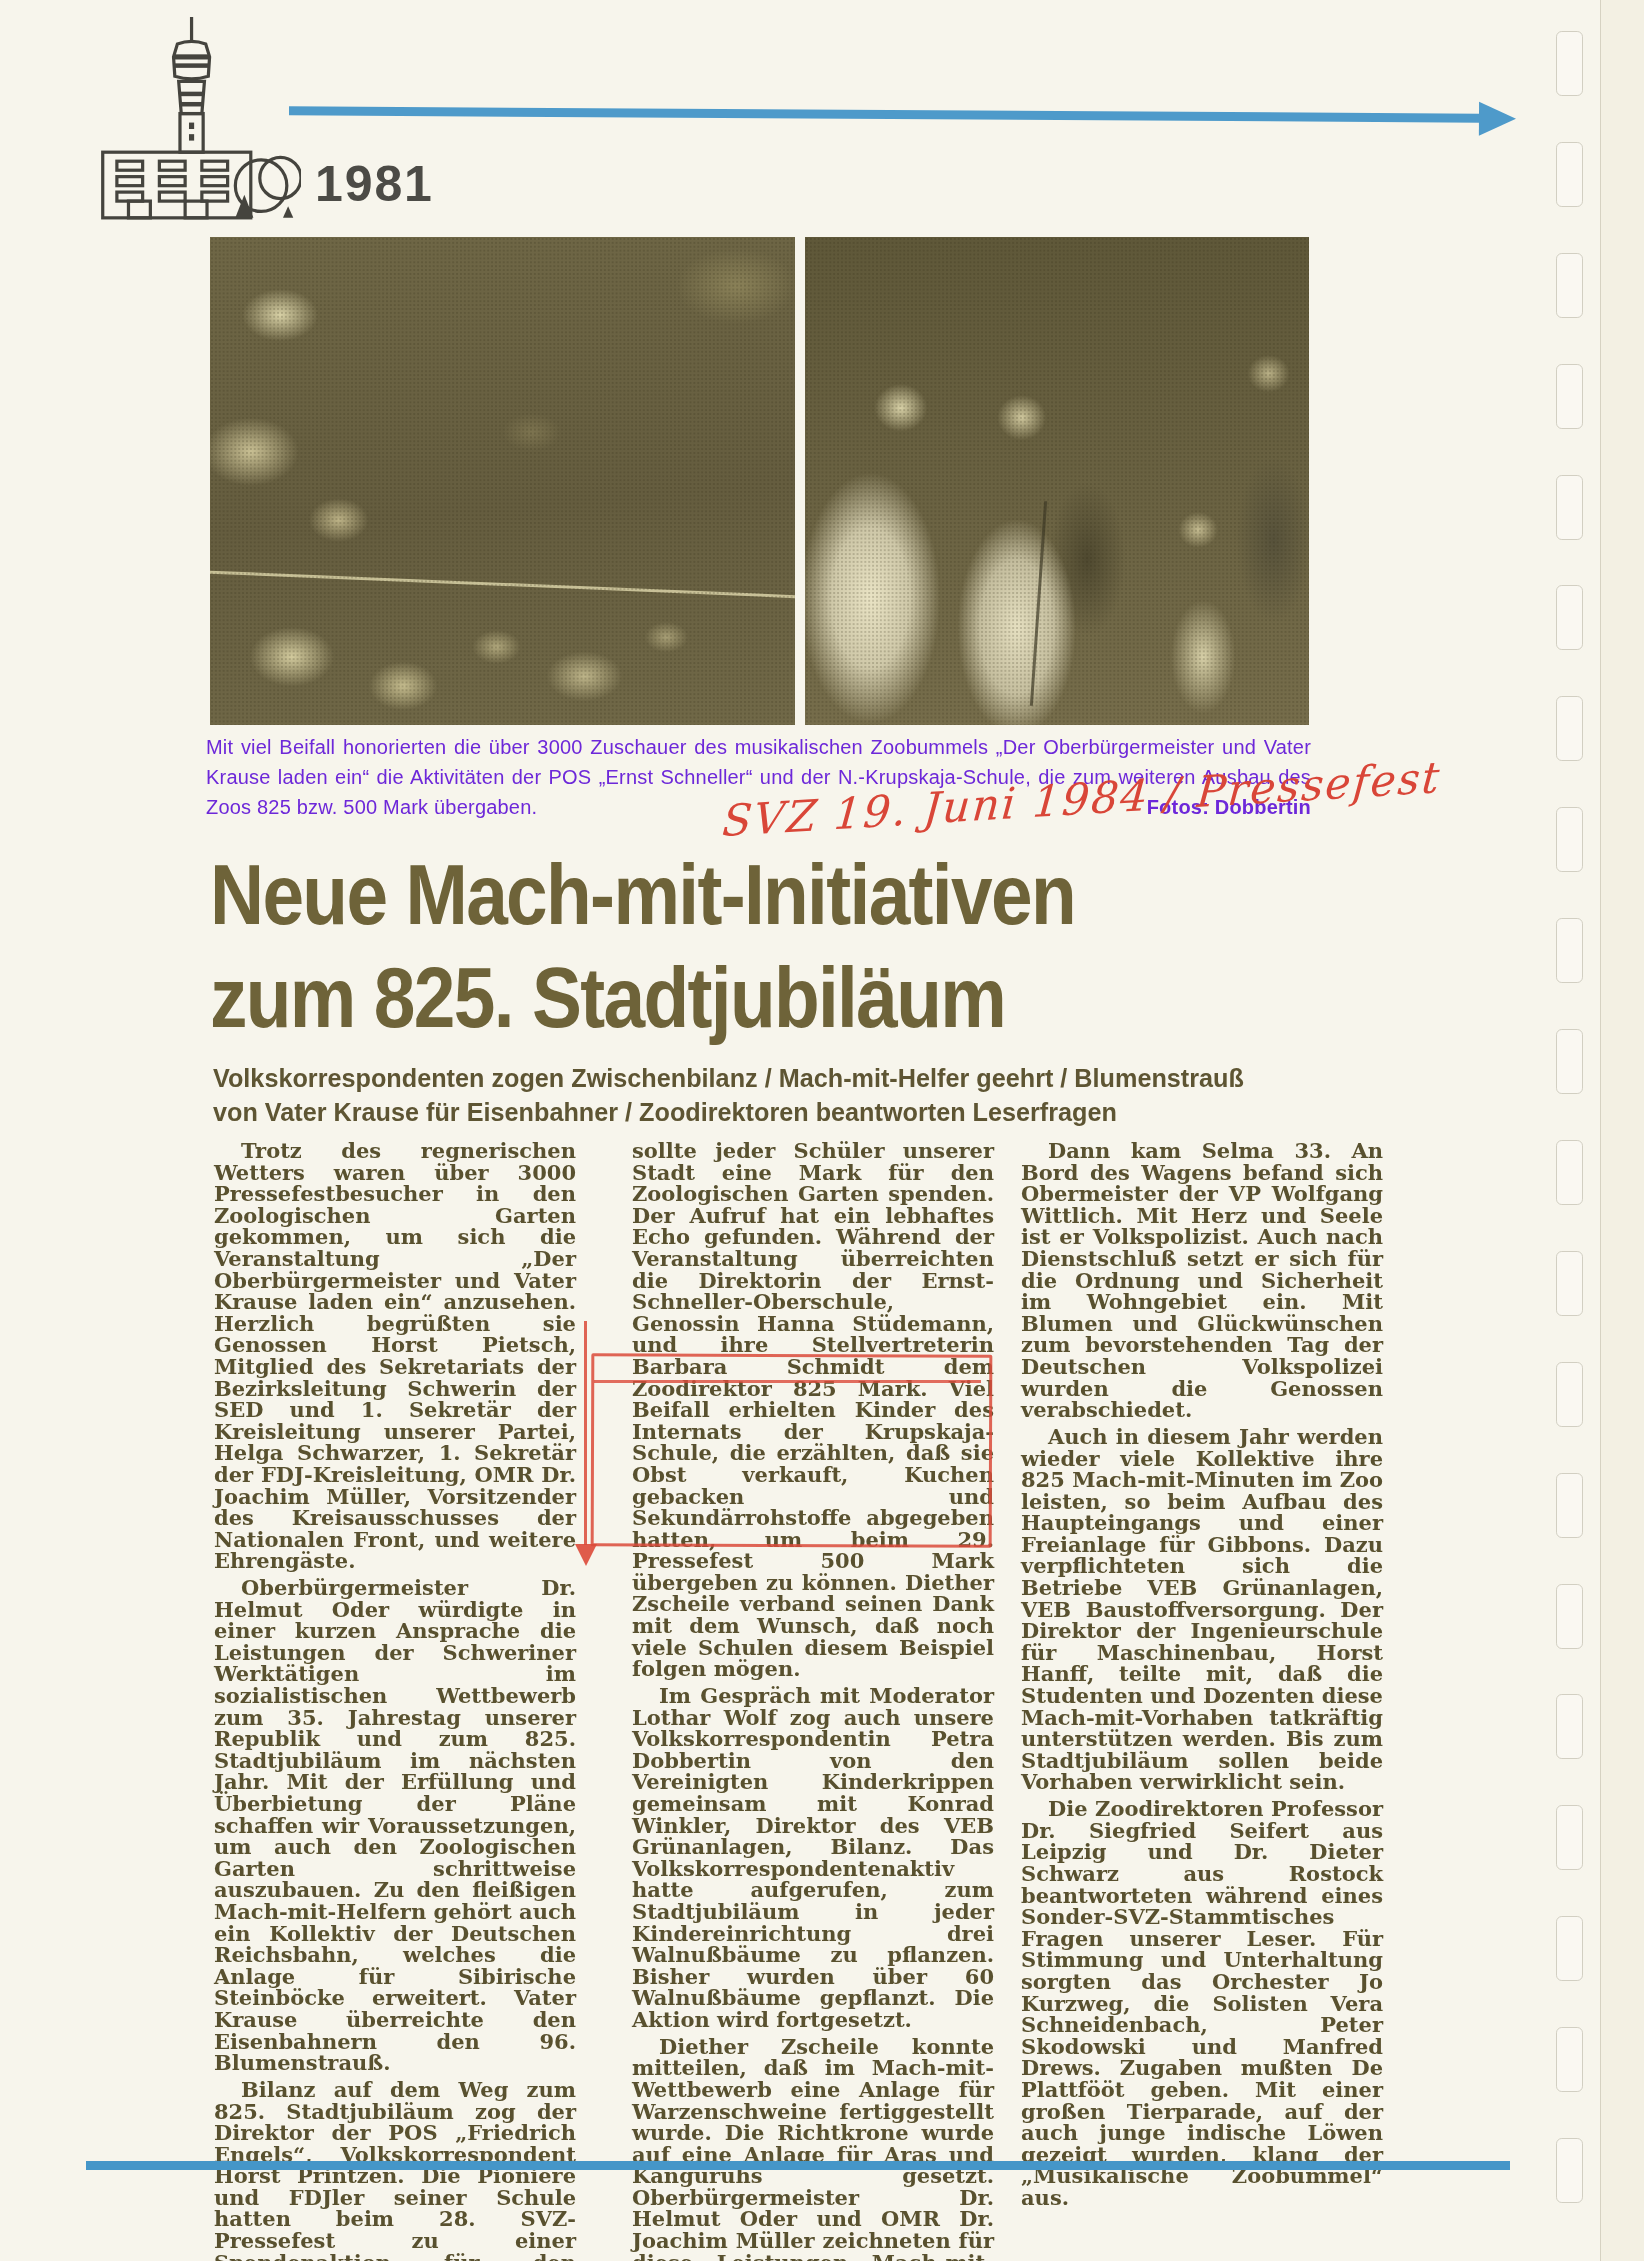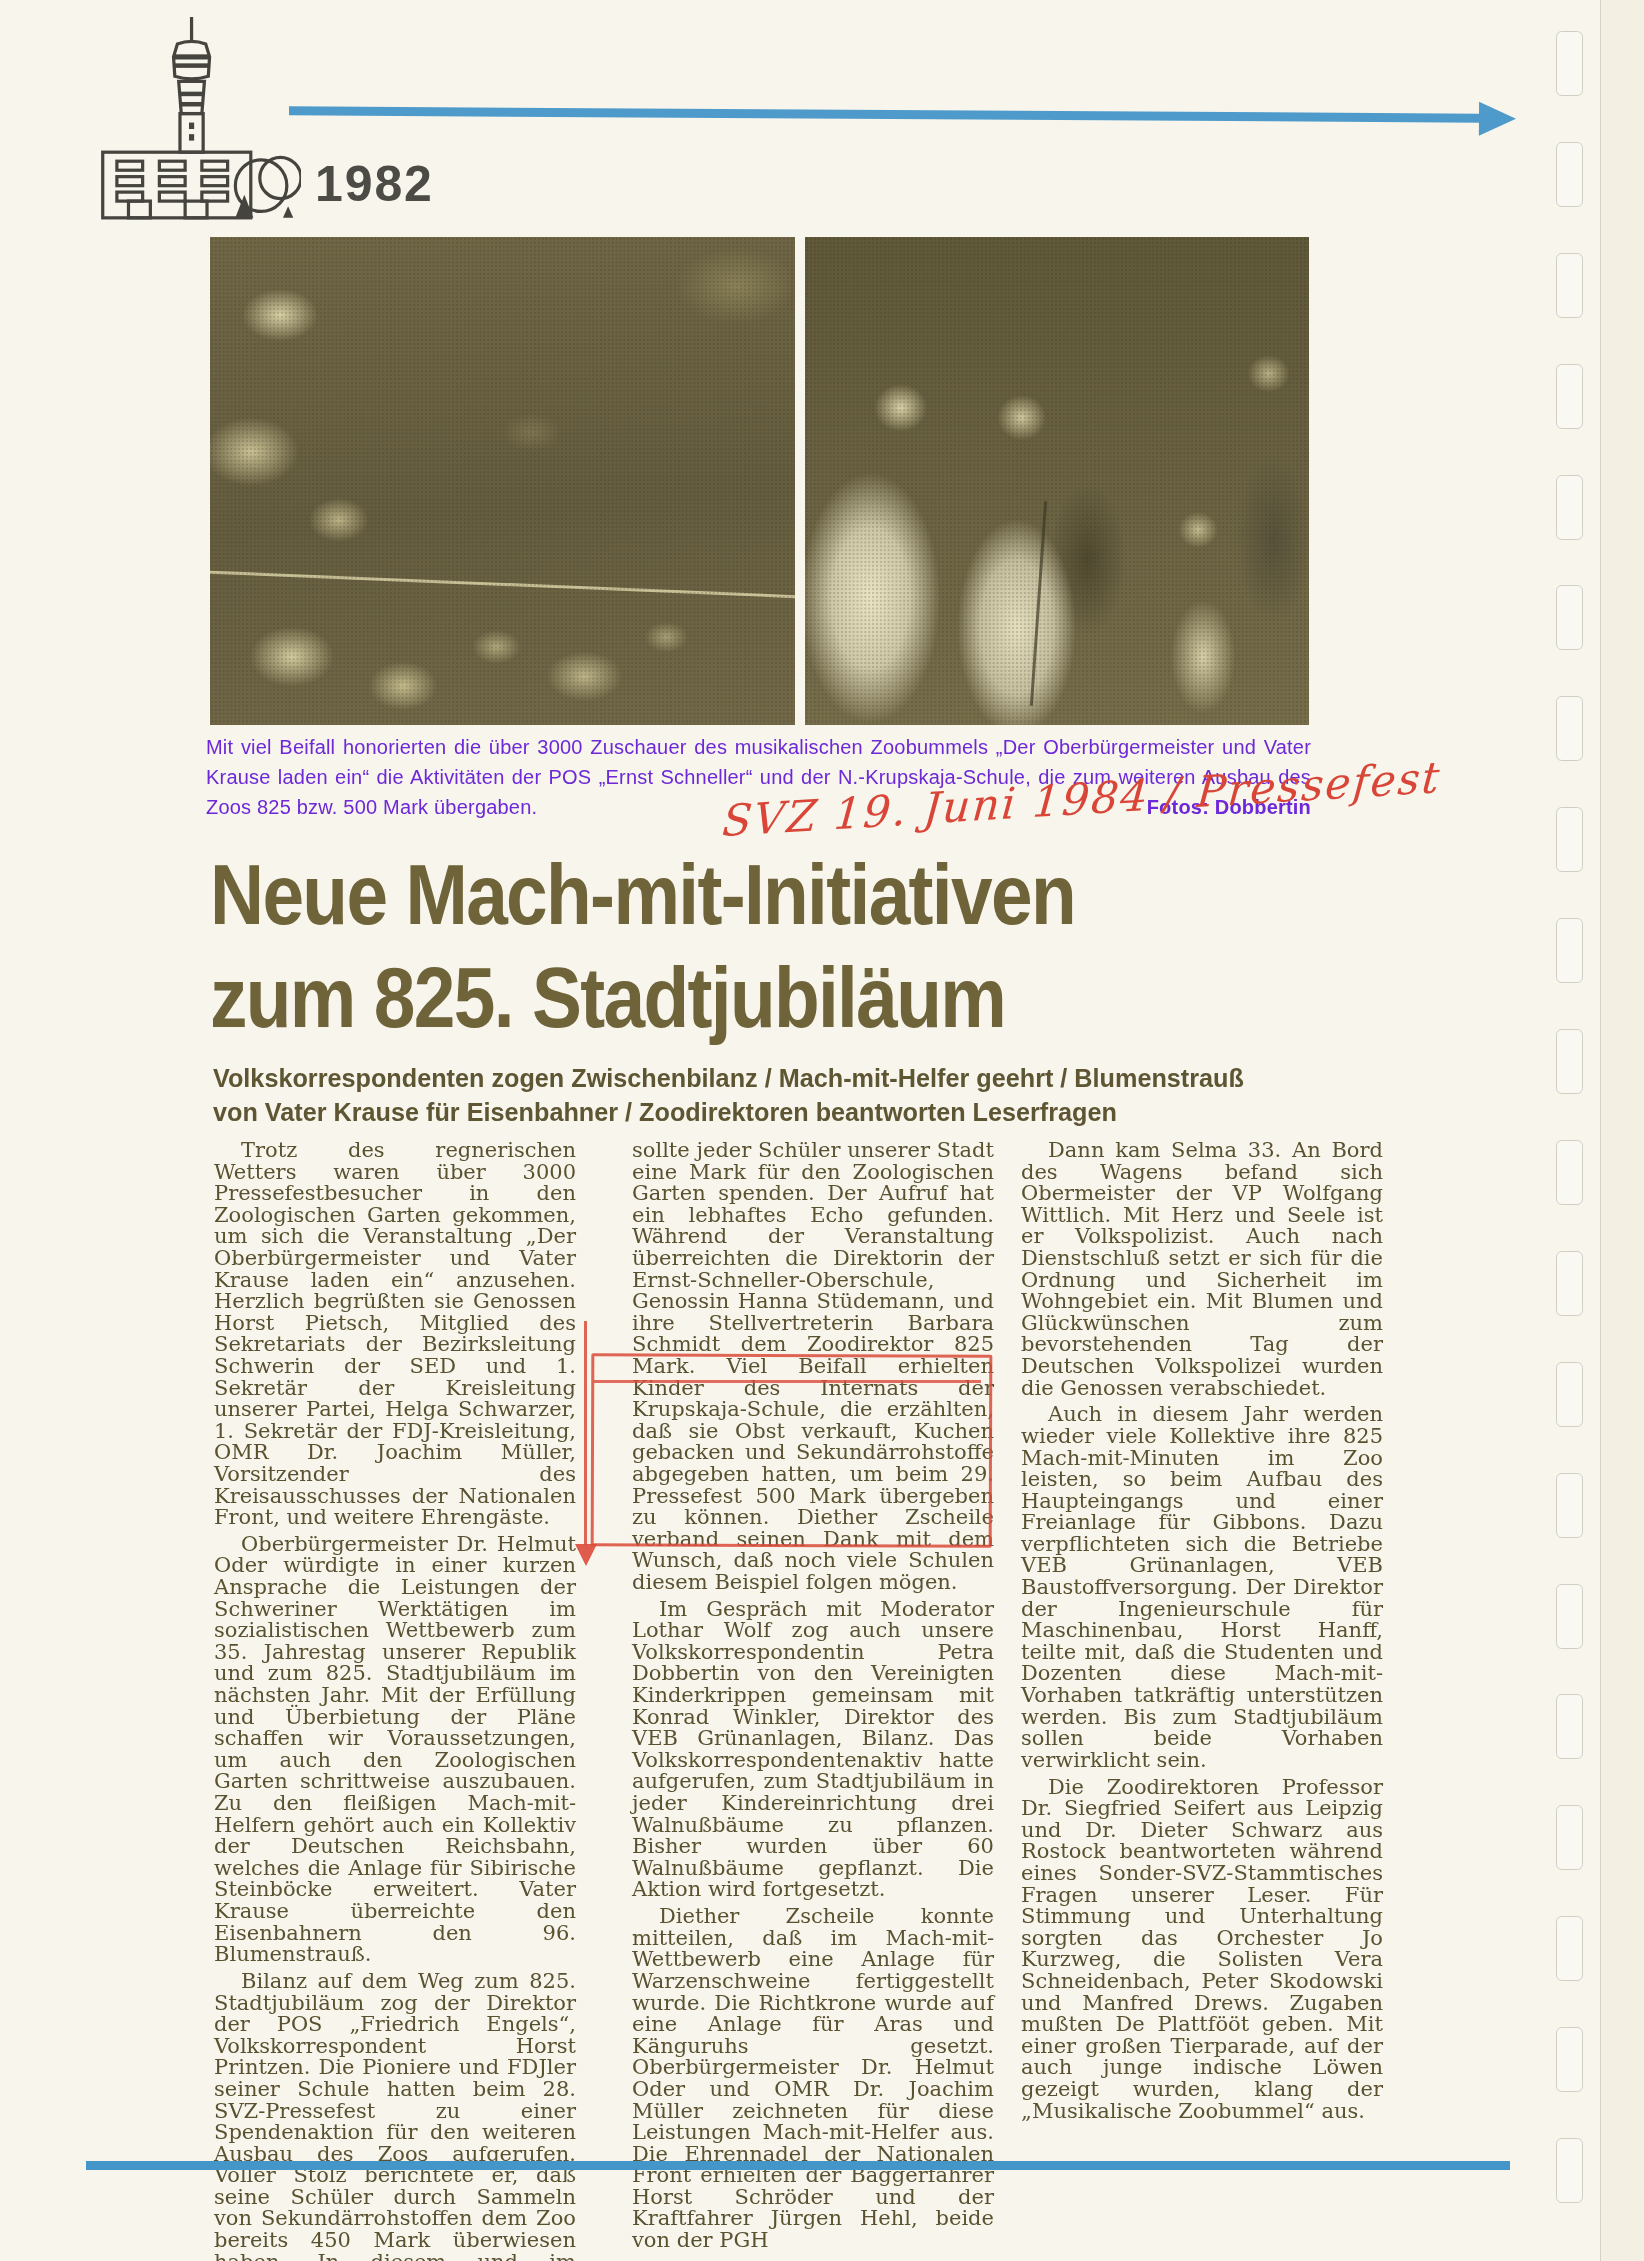--- a/index.html
+++ b/index.html
@@ -58,21 +58,21 @@
 
   
   .handwriting{position:absolute;left:722px;top:774px;font-family:"DejaVu Serif",serif;font-style:italic;font-size:43px;color:#d94638;transform:rotate(-3.5deg) skewX(-8deg);letter-spacing:1.9px;white-space:nowrap;}
 
   
   .headline{position:absolute;left:210px;top:843px;font-weight:bold;color:#6e6339;font-size:86px;line-height:103px;letter-spacing:-1.9px;transform:scaleX(.87);transform-origin:left top;white-space:nowrap;}
   .subheadline{position:absolute;left:213px;top:1061px;font-weight:bold;color:#5e5533;font-size:26px;line-height:34px;transform:scaleX(.97);transform-origin:left top;white-space:nowrap;}
 
   
   .col{position:absolute;top:1140px;width:362px;font-family:"DejaVu Serif",serif;font-size:21px;line-height:21.6px;color:#59512f;text-align:justify;}
-  .col p{margin:0 0 5.2px 0;}
+  .col p{margin:0 0 5.2px 0;font-weight:bold;}
   .col p.ind{text-indent:27px;}
   .col1{left:214px;} .col2{left:632px;} .col3{left:1021px;}
 
   
   .red-box{position:absolute;left:591px;top:1354px;width:395px;height:187px;border:3.2px solid rgba(219,74,58,.85);border-radius:1.9px;transform:rotate(.2deg);}
   .red-topline{position:absolute;left:594px;top:1380px;width:387px;height:3.2px;background:rgba(219,74,58,.8);}
   .red-arrow-line{position:absolute;left:584px;top:1321px;width:3.2px;height:224px;background:rgba(219,74,58,.85);}
   .red-arrow-head{position:absolute;left:575px;top:1544px;width:0;height:0;border-left:11px solid transparent;border-right:11px solid transparent;border-top:22px solid rgba(219,74,58,.9);}
 
   svg .ln{stroke:#45443e;fill:none;stroke-width:5;}
@@ -128,21 +128,21 @@
     <rect class="ln" x="34" y="272" width="40" height="14"></rect>
       <rect class="ln" x="100" y="272" width="40" height="14"></rect>
       <rect class="ln" x="166" y="272" width="40" height="14"></rect>
     <rect class="ln" x="52" y="286" width="34" height="26"></rect>
     <rect class="ln" x="140" y="286" width="34" height="26"></rect>
     <circle class="ln" cx="258" cy="262" r="40"></circle>
     <circle class="ln" cx="288" cy="250" r="32"></circle>
     <path class="fl" d="M218 312 L232 276 L246 312 Z"></path>
     <path class="fl" d="M292 312 L300 294 L308 312 Z"></path>
   </svg>
-  <div class="year">1982</div>
+  <div class="year">1981</div>
 
   <div class="blueline-top">
       <div class="head"></div>
     </div>
 
   <div class="photo photo-left">
     <div class="rope"></div>
   </div>
   <div class="photo photo-right">
     <div class="micstand"></div>

